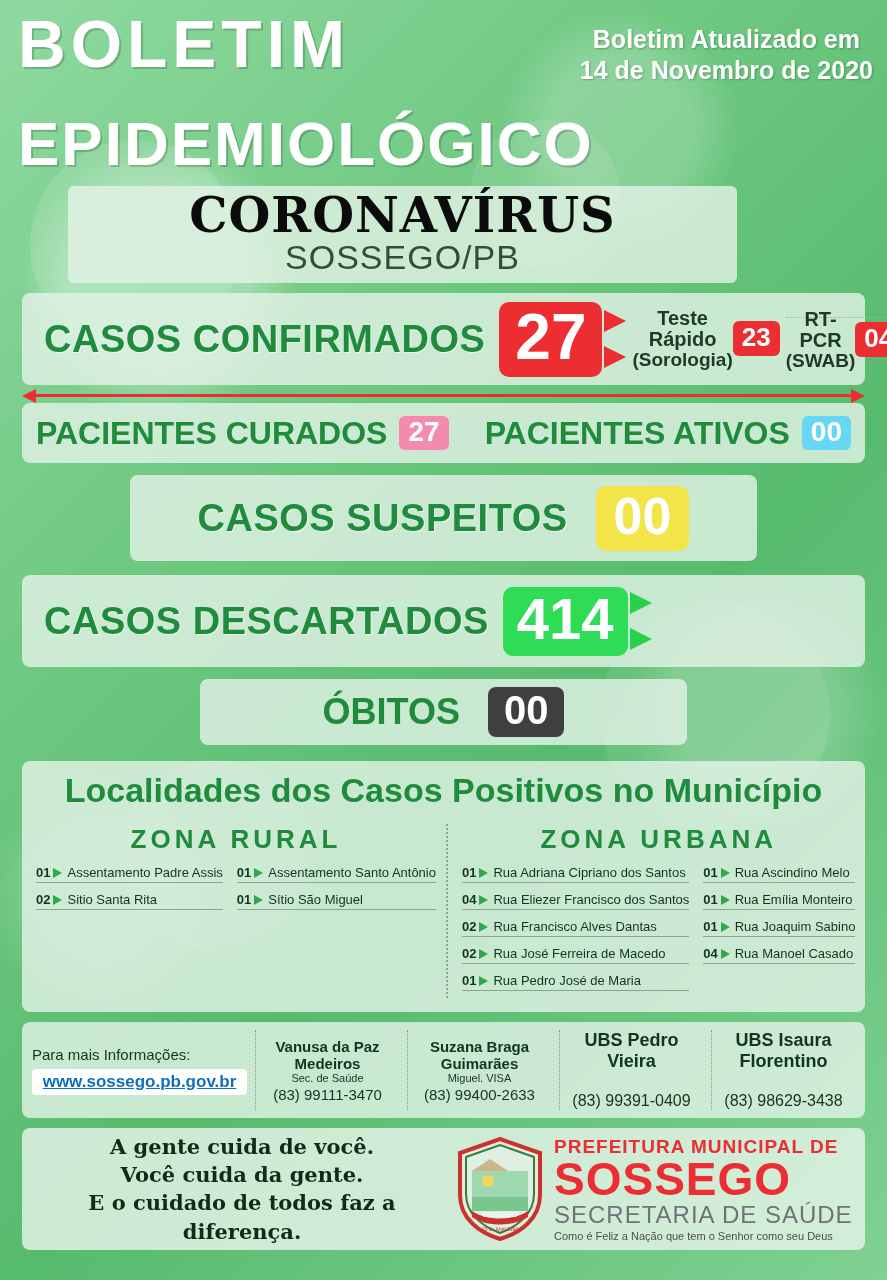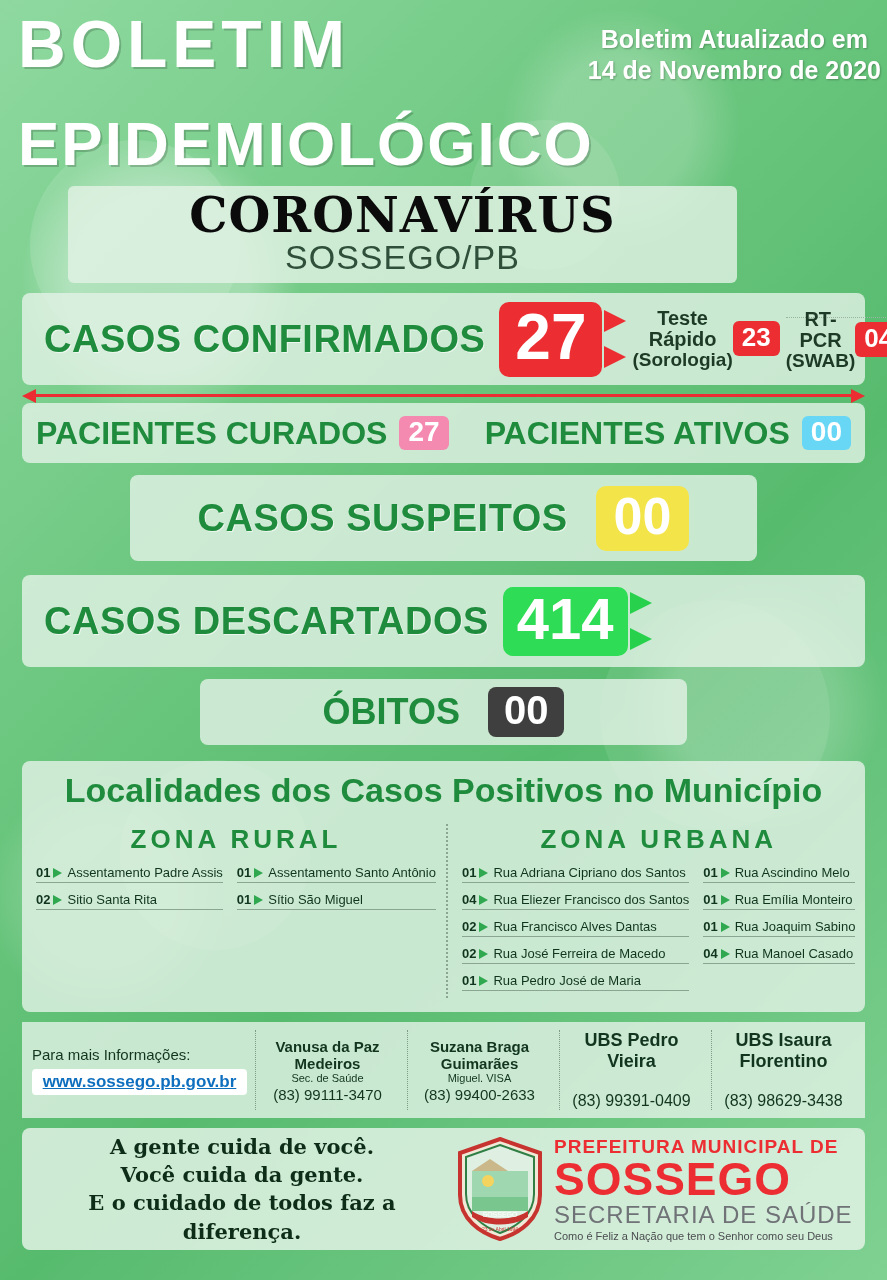--- a/index.html
+++ b/index.html
@@ -60,21 +60,21 @@
     left: 18px;
     top: 108px;
     font-size: 62px;
     font-weight: bold;
     color: #ffffff;
     letter-spacing: 2px;
     text-shadow: 2px 2px 0 rgba(0,0,0,0.18);
   }
   .update-box {
     position: absolute;
-    right: 6px;
+    right: 14px;
     top: 24px;
     text-align: center;
     color: #ffffff;
     font-size: 25px;
     font-weight: bold;
     line-height: 1.25;
     text-shadow: 1px 1px 2px rgba(0,0,0,0.25);
   }
 
   
@@ -365,21 +365,21 @@
     margin-top: 10px;
     font-size: 22px;
     font-weight: bold;
     color: #1f8b3c;
   }
 
   
   .contacts {
     margin: 10px 22px 0 22px;
     background: rgba(226, 242, 229, 0.82);
-    border-radius: 0;
+    border-radius: 8px;
     display: flex;
     align-items: stretch;
     padding: 8px 10px;
     gap: 8px;
   }
   .contact-info { flex: 0 0 215px; display: flex; flex-direction: column; justify-content: center; }
   .contact-info .c-top { font-size: 15px; color: #12351f; margin-bottom: 6px; }
   .site-btn {
     display: inline-block;
     background: #ffffff;

